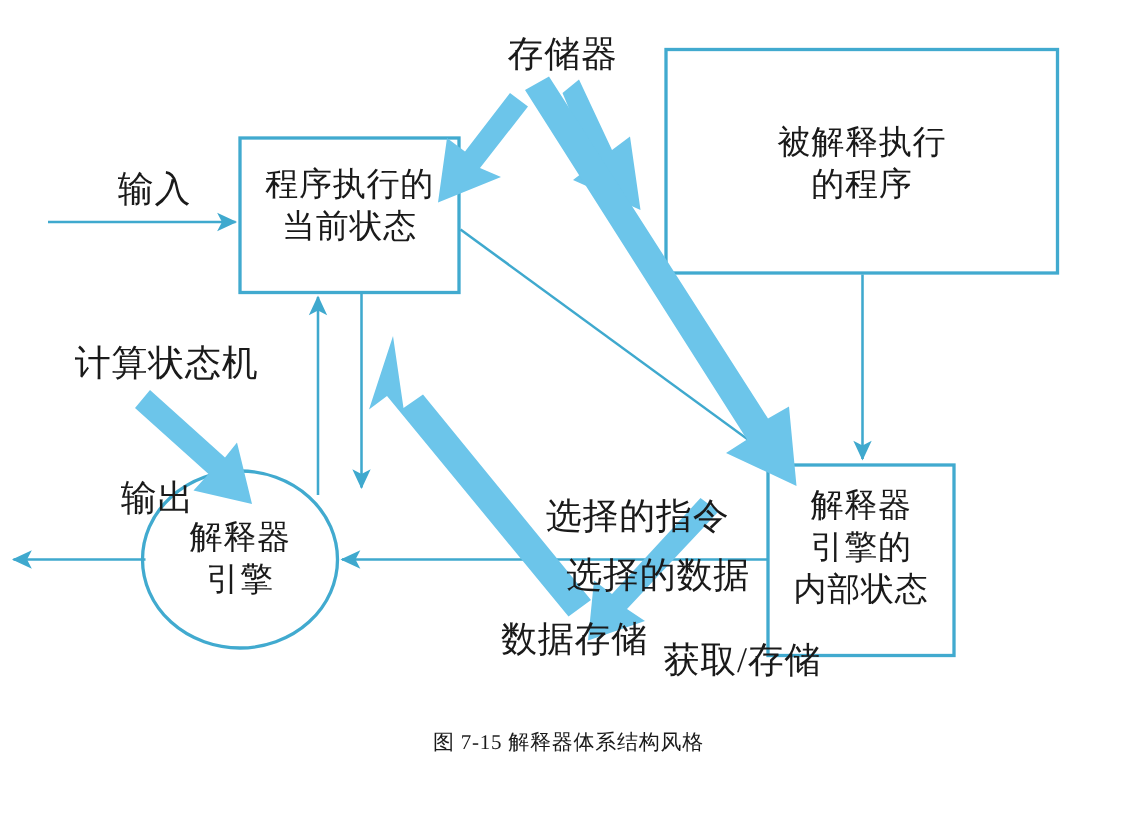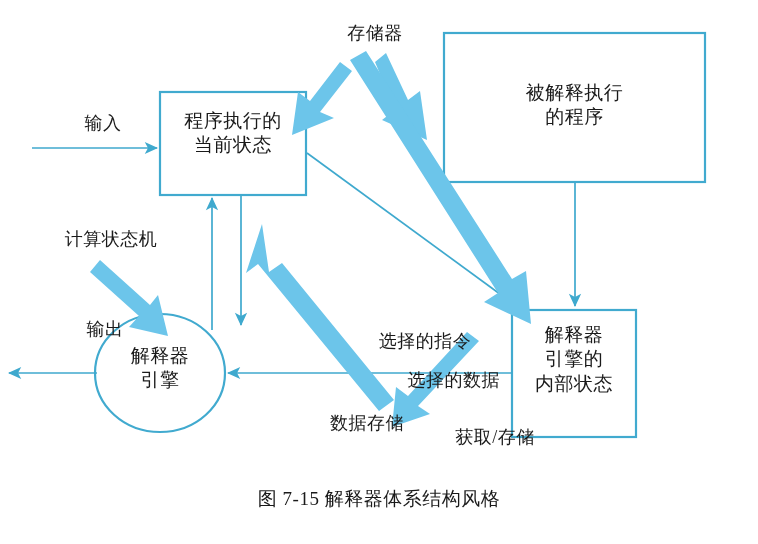--- a/index.html
+++ b/index.html
@@ -27,27 +27,27 @@
   .node-label, .edge-label, .fig-caption {
     position: absolute;
     color: #1a1a1a;
     text-align: center;
     line-height: 1.28;
     white-space: pre-line;
     pointer-events: none;
     letter-spacing: 0.5px;
   }
   .node-label {
-    font-size: 19px;
+    font-size: 22px;
   }
   .edge-label {
-    font-size: 18px;
+    font-size: 24px;
   }
   .fig-caption {
-    font-size: 19px;
+    font-size: 14px;
     width: 100%;
     left: 0;
     text-align: center;
   }
 </style>
 </head>
 <body>
 
 <div id="figure-root">
 
@@ -111,19 +111,19 @@
   <div class="edge-label" style="left:60px; top:318px; width:90px;">输出</div>
 
   <div class="edge-label" style="left:320px; top:22px; width:110px;">存储器</div>
 
   <div class="edge-label" style="left:350px; top:330px; width:150px;">选择的指令</div>
 
   <div class="edge-label" style="left:36px; top:228px; width:150px;">计算状态机</div>
 
   <div class="edge-label" style="left:350px; top:369px; width:150px;text-align:right;">选择的数据</div>
 
-  <div class="edge-label" style="left:302px; top:412px; width:130px;">数据存储</div>
+  <div class="edge-label" style="left:302px; top:412px; width:130px;text-align:right;">数据存储</div>
 
   <div class="edge-label" style="left:425px; top:426px; width:140px;">获取/存储</div>
 
   <div class="fig-caption" style="top:487px;">图 7-15    解释器体系结构风格</div>
 
 </div>
 
 </body></html>

